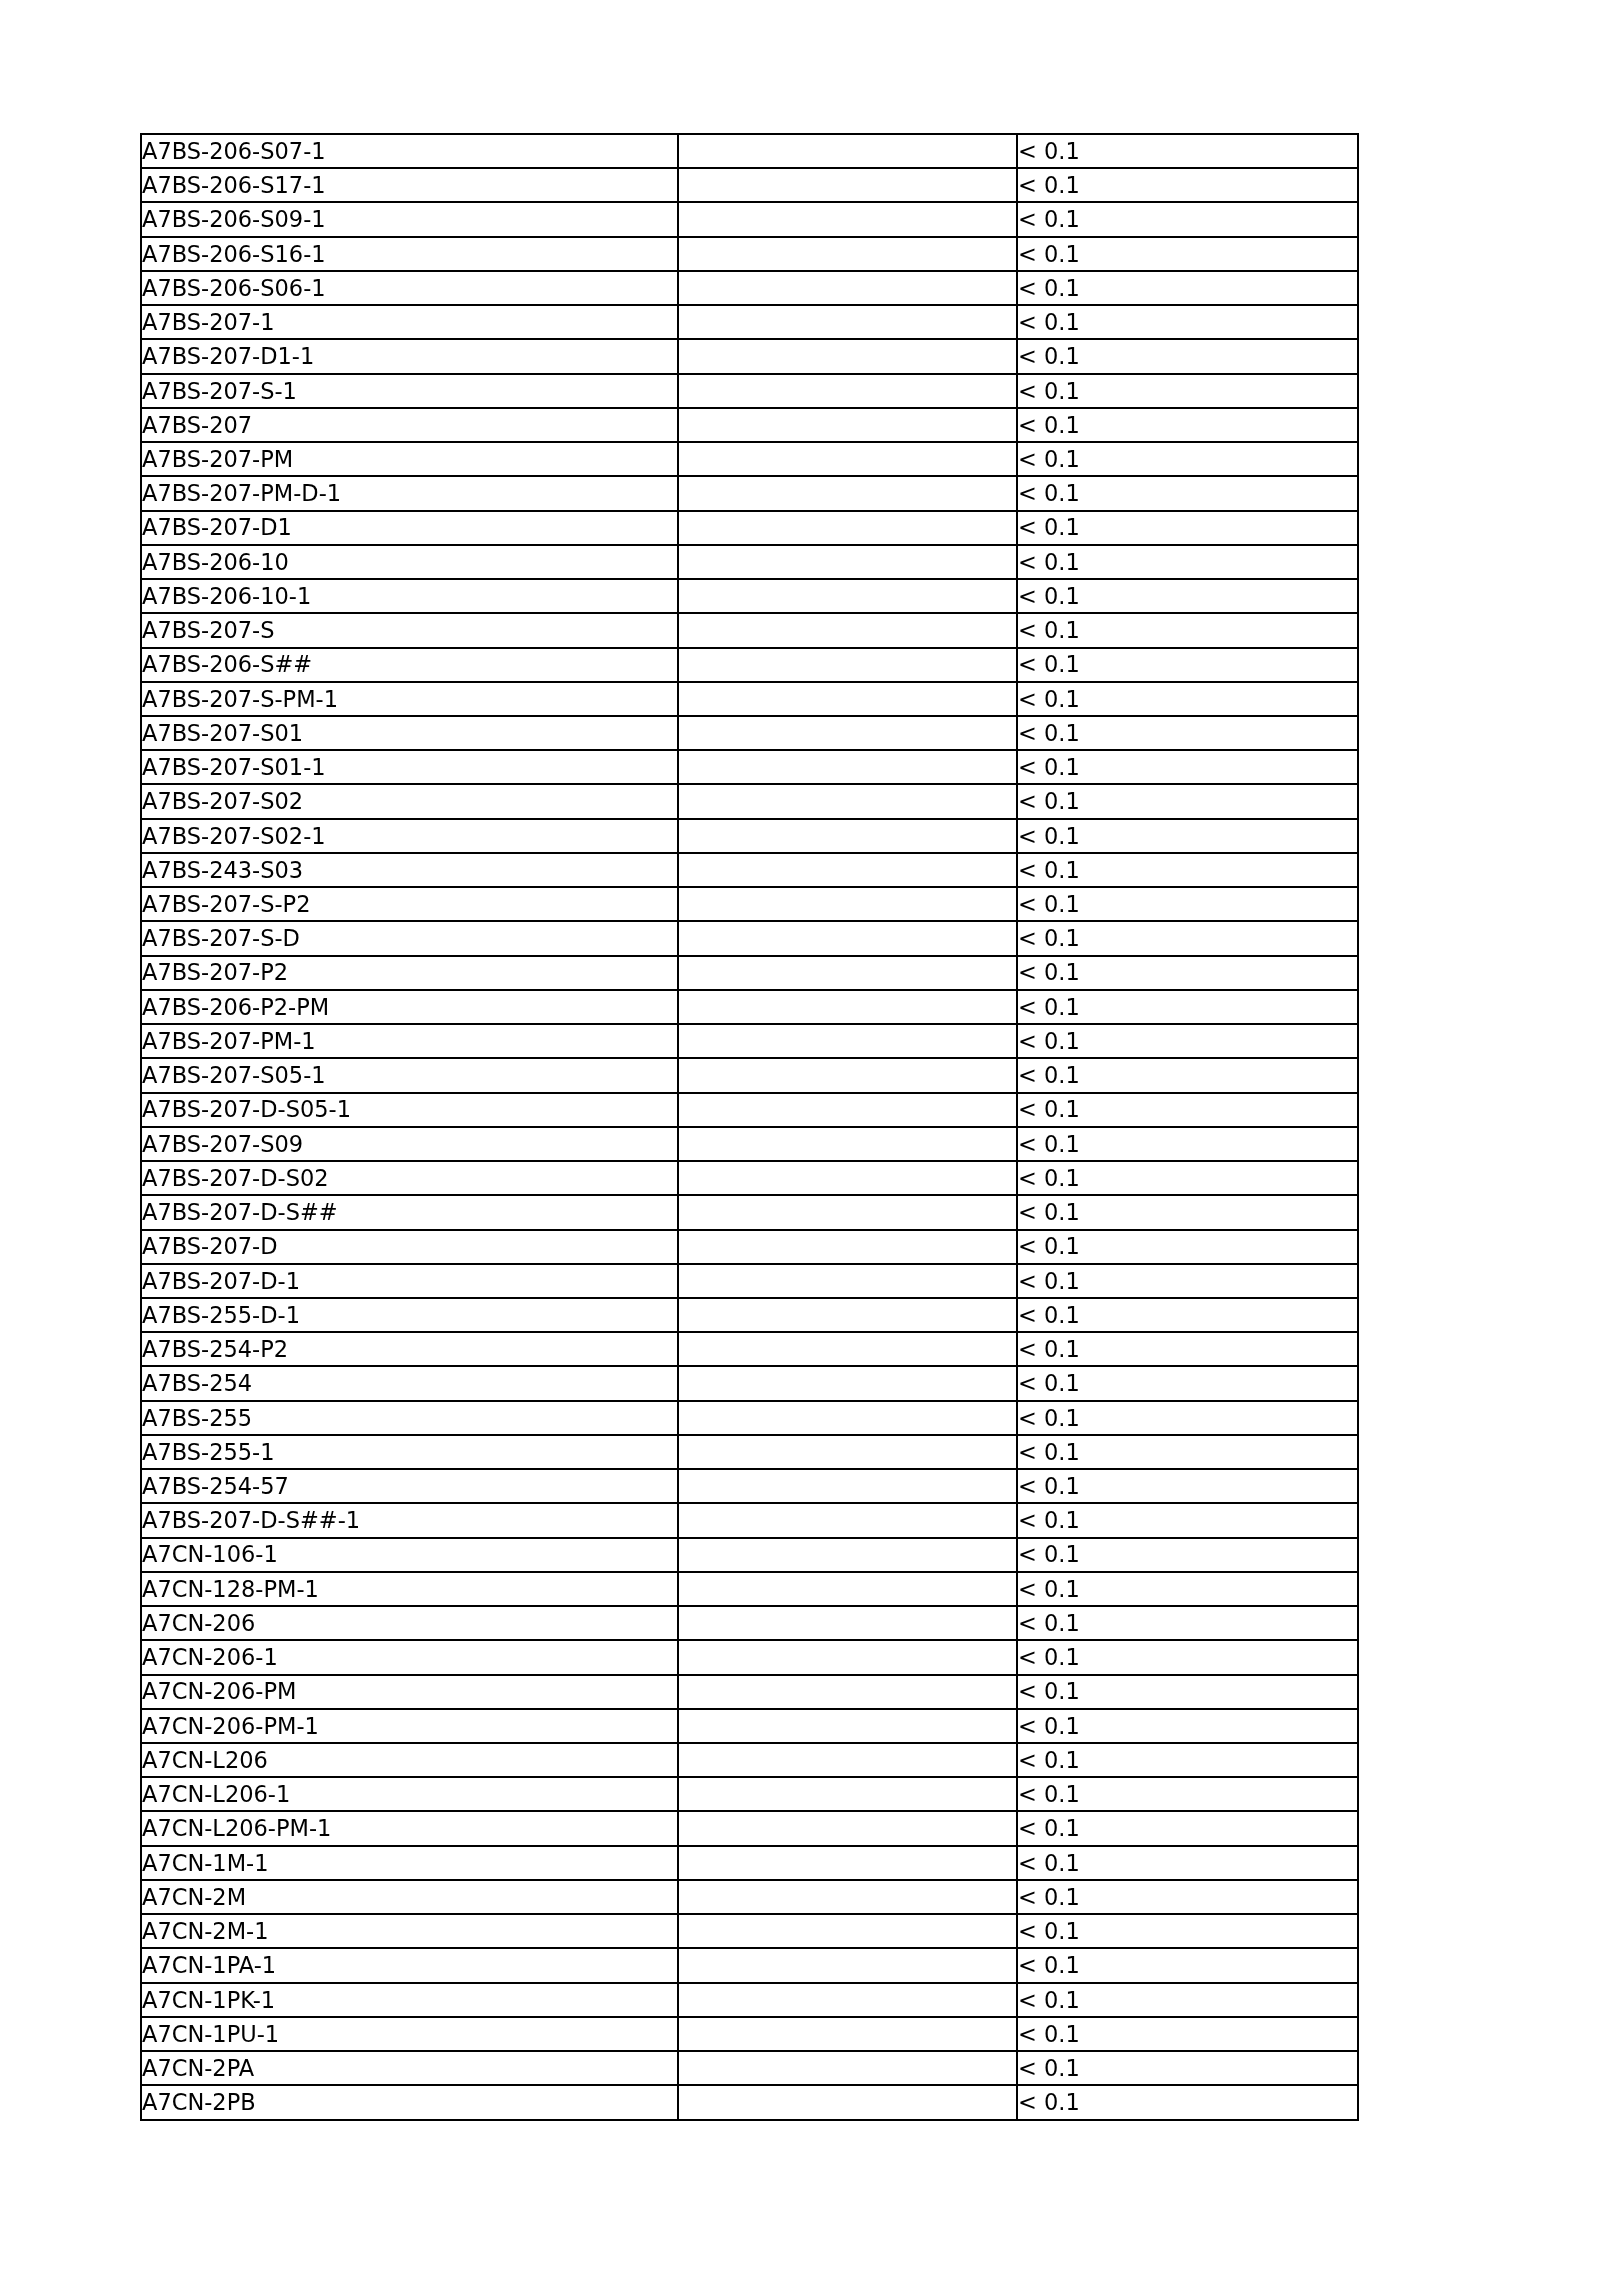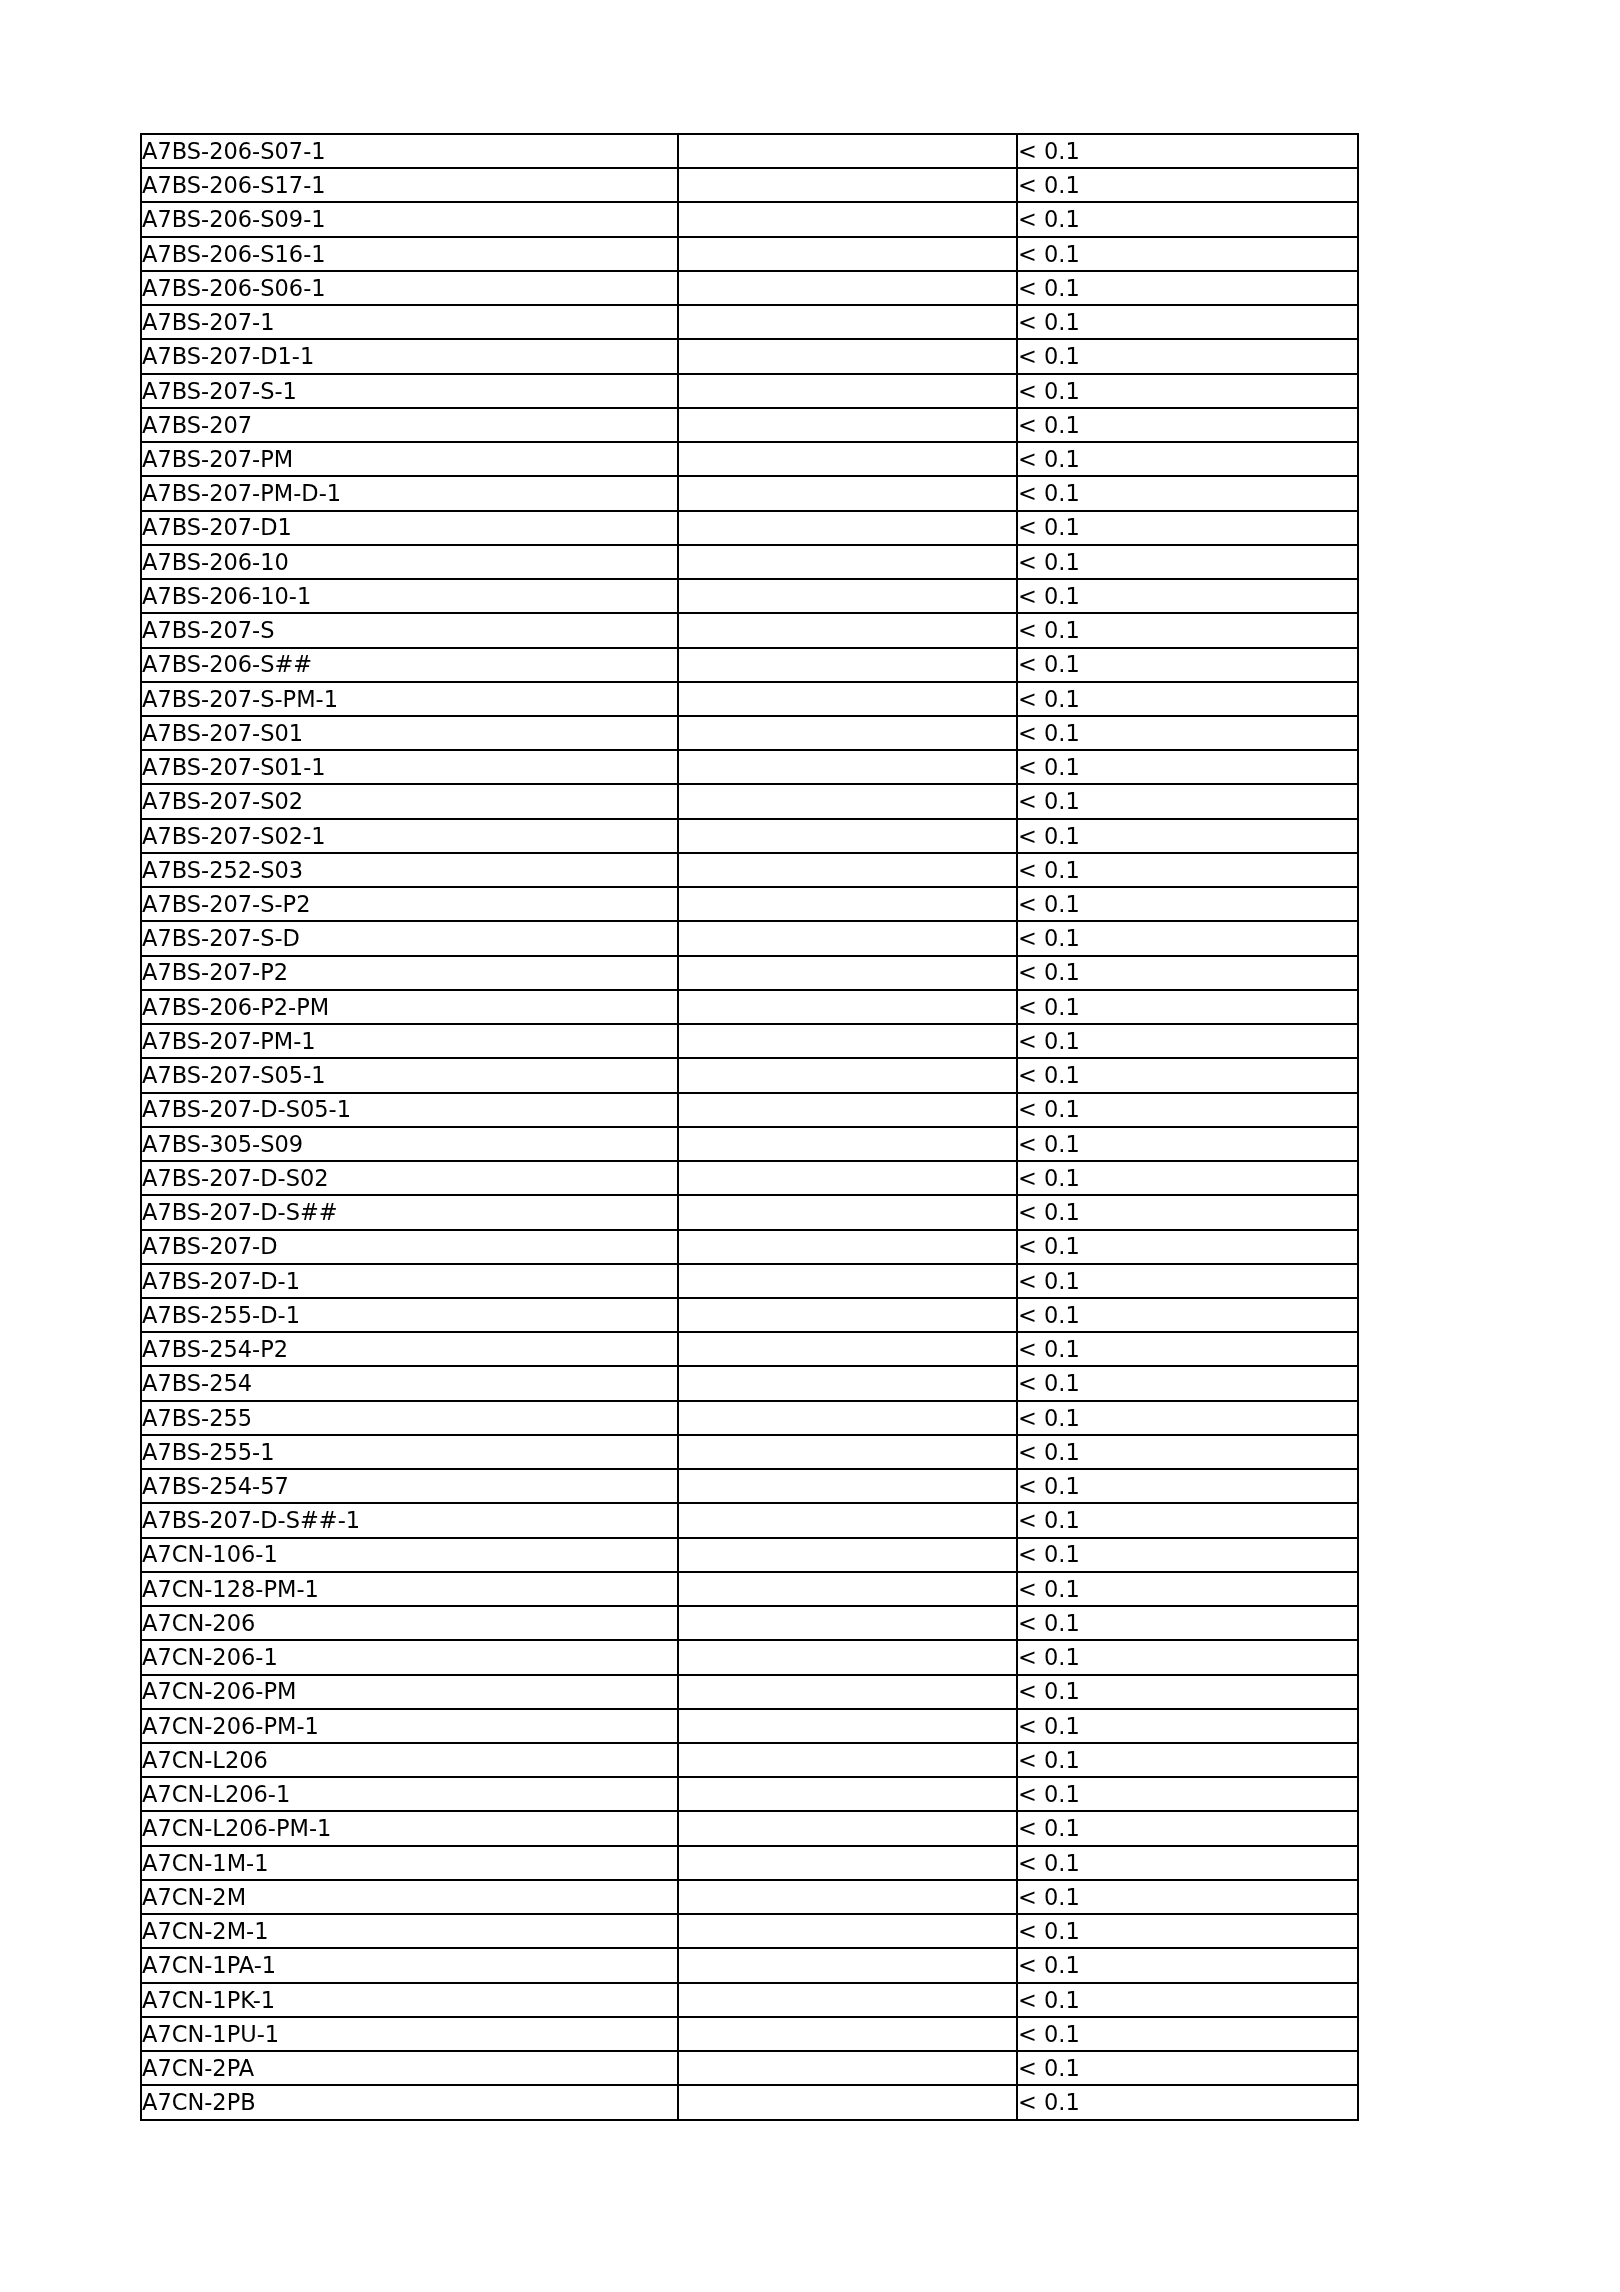--- a/index.html
+++ b/index.html
@@ -152,21 +152,21 @@
     <td class="cell-part">A7BS-207-S02</td>
     <td class="cell-blank"></td>
     <td class="cell-value">&lt; 0.1</td>
   </tr>
       <tr>
     <td class="cell-part">A7BS-207-S02-1</td>
     <td class="cell-blank"></td>
     <td class="cell-value">&lt; 0.1</td>
   </tr>
       <tr>
-    <td class="cell-part">A7BS-252-S03</td>
+    <td class="cell-part">A7BS-243-S03</td>
     <td class="cell-blank"></td>
     <td class="cell-value">&lt; 0.1</td>
   </tr>
       <tr>
     <td class="cell-part">A7BS-207-S-P2</td>
     <td class="cell-blank"></td>
     <td class="cell-value">&lt; 0.1</td>
   </tr>
       <tr>
     <td class="cell-part">A7BS-207-S-D</td>
@@ -192,21 +192,21 @@
     <td class="cell-part">A7BS-207-S05-1</td>
     <td class="cell-blank"></td>
     <td class="cell-value">&lt; 0.1</td>
   </tr>
       <tr>
     <td class="cell-part">A7BS-207-D-S05-1</td>
     <td class="cell-blank"></td>
     <td class="cell-value">&lt; 0.1</td>
   </tr>
       <tr>
-    <td class="cell-part">A7BS-305-S09</td>
+    <td class="cell-part">A7BS-207-S09</td>
     <td class="cell-blank"></td>
     <td class="cell-value">&lt; 0.1</td>
   </tr>
       <tr>
     <td class="cell-part">A7BS-207-D-S02</td>
     <td class="cell-blank"></td>
     <td class="cell-value">&lt; 0.1</td>
   </tr>
       <tr>
     <td class="cell-part">A7BS-207-D-S##</td>

